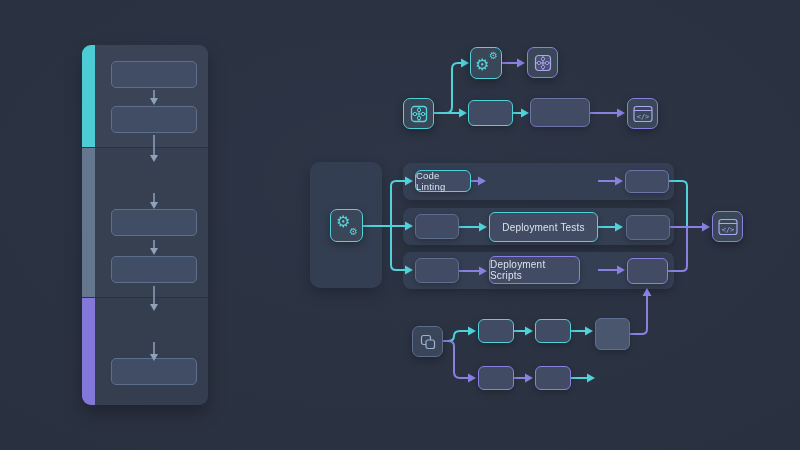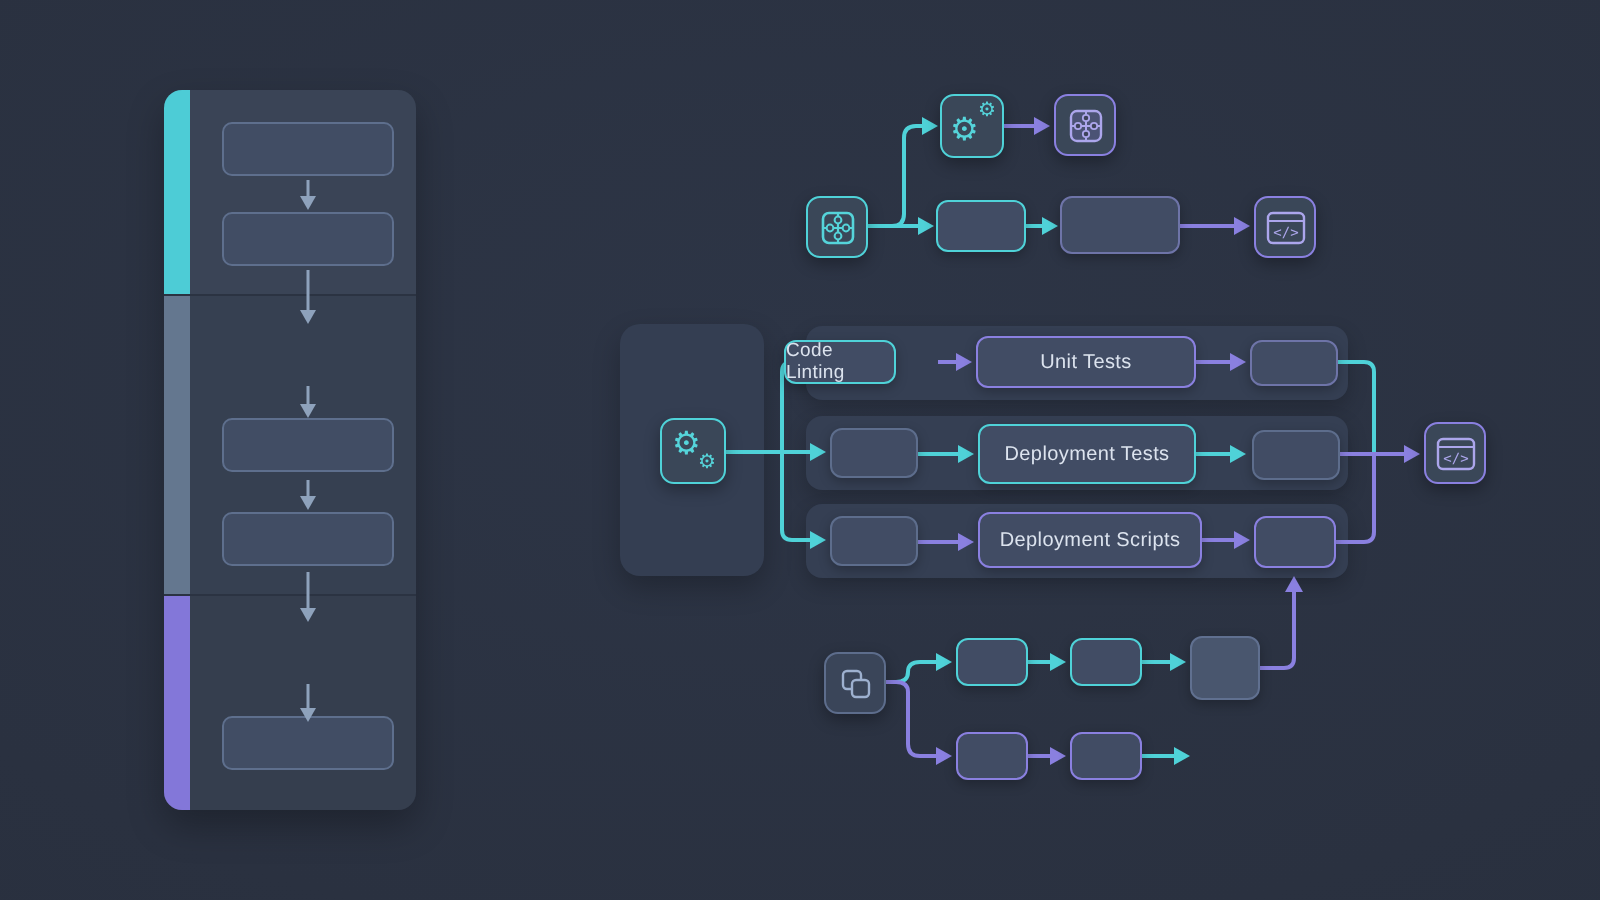--- a/index.html
+++ b/index.html
@@ -189,36 +189,33 @@
     </svg>
   </div>
 
   <div class="abs icon-node bd-teal" style="left:330px;top:209px;width:33px;height:33px;">
     <div class="gearwrap">
       <span class="g-big" style="left:5px;top:4px;">⚙</span>
       <span class="g-small" style="right:4px;bottom:4px;">⚙</span>
     </div>
   </div>
 
-  <div class="abs flow-box bd-teal" style="left:392px;top:170px;width:56px;height:22px;">
+  <div class="abs flow-box bd-teal" style="left:415px;top:170px;width:56px;height:22px;">
     <div class="lbl lbl-sm">Code Linting</div>
-  </div>
-  <div class="abs flow-box bd-purple" style="left:488px;top:168px;width:110px;height:26px;">
-    <div class="lbl">Unit Tests</div>
   </div>
   <div class="abs flow-box bd-slatepurple" style="left:625px;top:170px;width:44px;height:23px;"></div>
 
   <div class="abs flow-box bd-slate" style="left:415px;top:214px;width:44px;height:25px;"></div>
   <div class="abs flow-box bd-teal" style="left:489px;top:212px;width:109px;height:30px;">
     <div class="lbl">Deployment Tests</div>
   </div>
   <div class="abs flow-box bd-slate" style="left:626px;top:215px;width:44px;height:25px;"></div>
 
   <div class="abs flow-box bd-slate" style="left:415px;top:258px;width:44px;height:25px;"></div>
-  <div class="abs flow-box bd-purple" style="left:489px;top:256px;width:112px;height:28px;">
+  <div class="abs flow-box bd-purple" style="left:489px;top:256px;width:91px;height:28px;">
     <div class="lbl">Deployment Scripts</div>
   </div>
   <div class="abs flow-box bd-purple" style="left:627px;top:258px;width:41px;height:26px;"></div>
 
   <div class="abs icon-node bd-purple" style="left:712px;top:211px;width:31px;height:31px;">
     <svg width="20" height="18" viewBox="0 0 20 18">
       <rect x="1" y="1.5" width="18" height="15" rx="2.5" fill="none" stroke="#aca6ec" stroke-width="1.2"></rect>
       <line x1="1" y1="5.5" x2="19" y2="5.5" stroke="#aca6ec" stroke-width="1"></line>
       <text x="10" y="13.5" text-anchor="middle" font-size="7" fill="#aca6ec">&lt;/&gt;</text>
     </svg>

